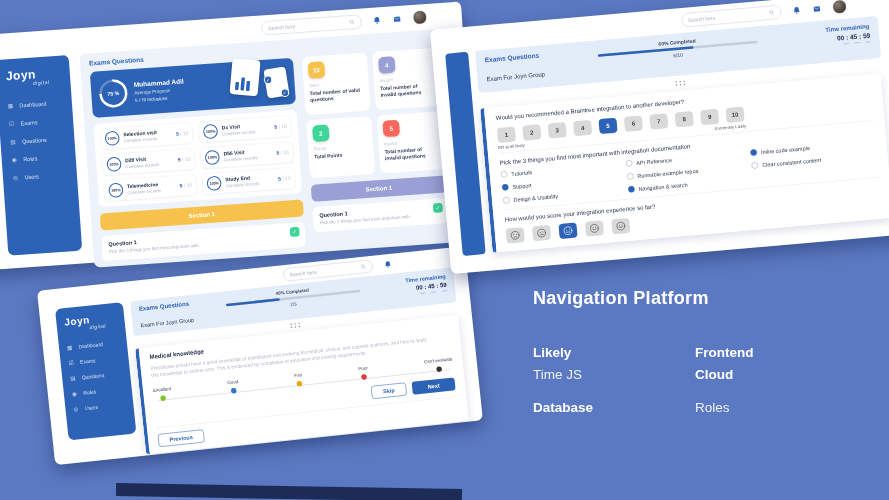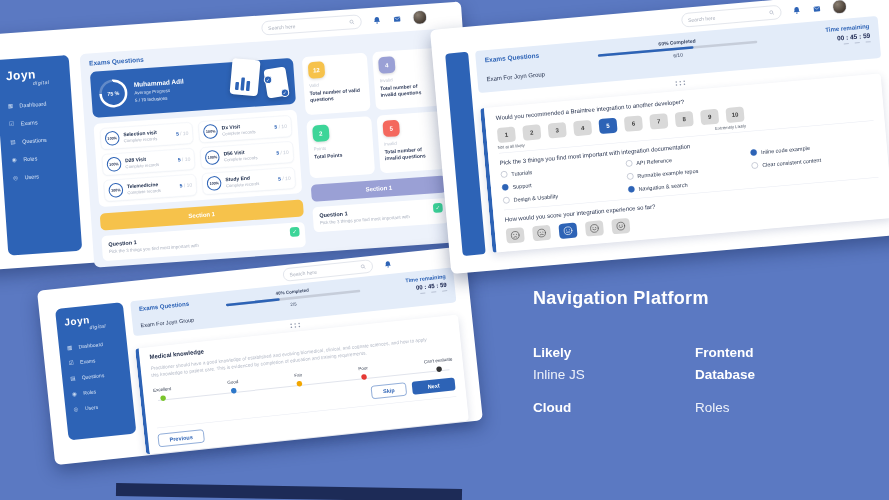--- a/index.html
+++ b/index.html
@@ -601,20 +601,20 @@
         </div>
       </div>
     </div>
   </div>
 
   <div class="info">
     <div class="info-title">Navigation Platform</div>
     <div class="info-grid">
       <div class="lab">Likely</div>
       <div class="lab">Frontend</div>
-      <div class="val">Inline JS</div>
+      <div class="val">Time JS</div>
+      <div class="lab">Cloud</div>
       <div class="lab">Database</div>
-      <div class="lab">Cloud</div>
       <div class="val">Roles</div>
     </div>
   </div>
 
 </div>
 
 </body></html>

